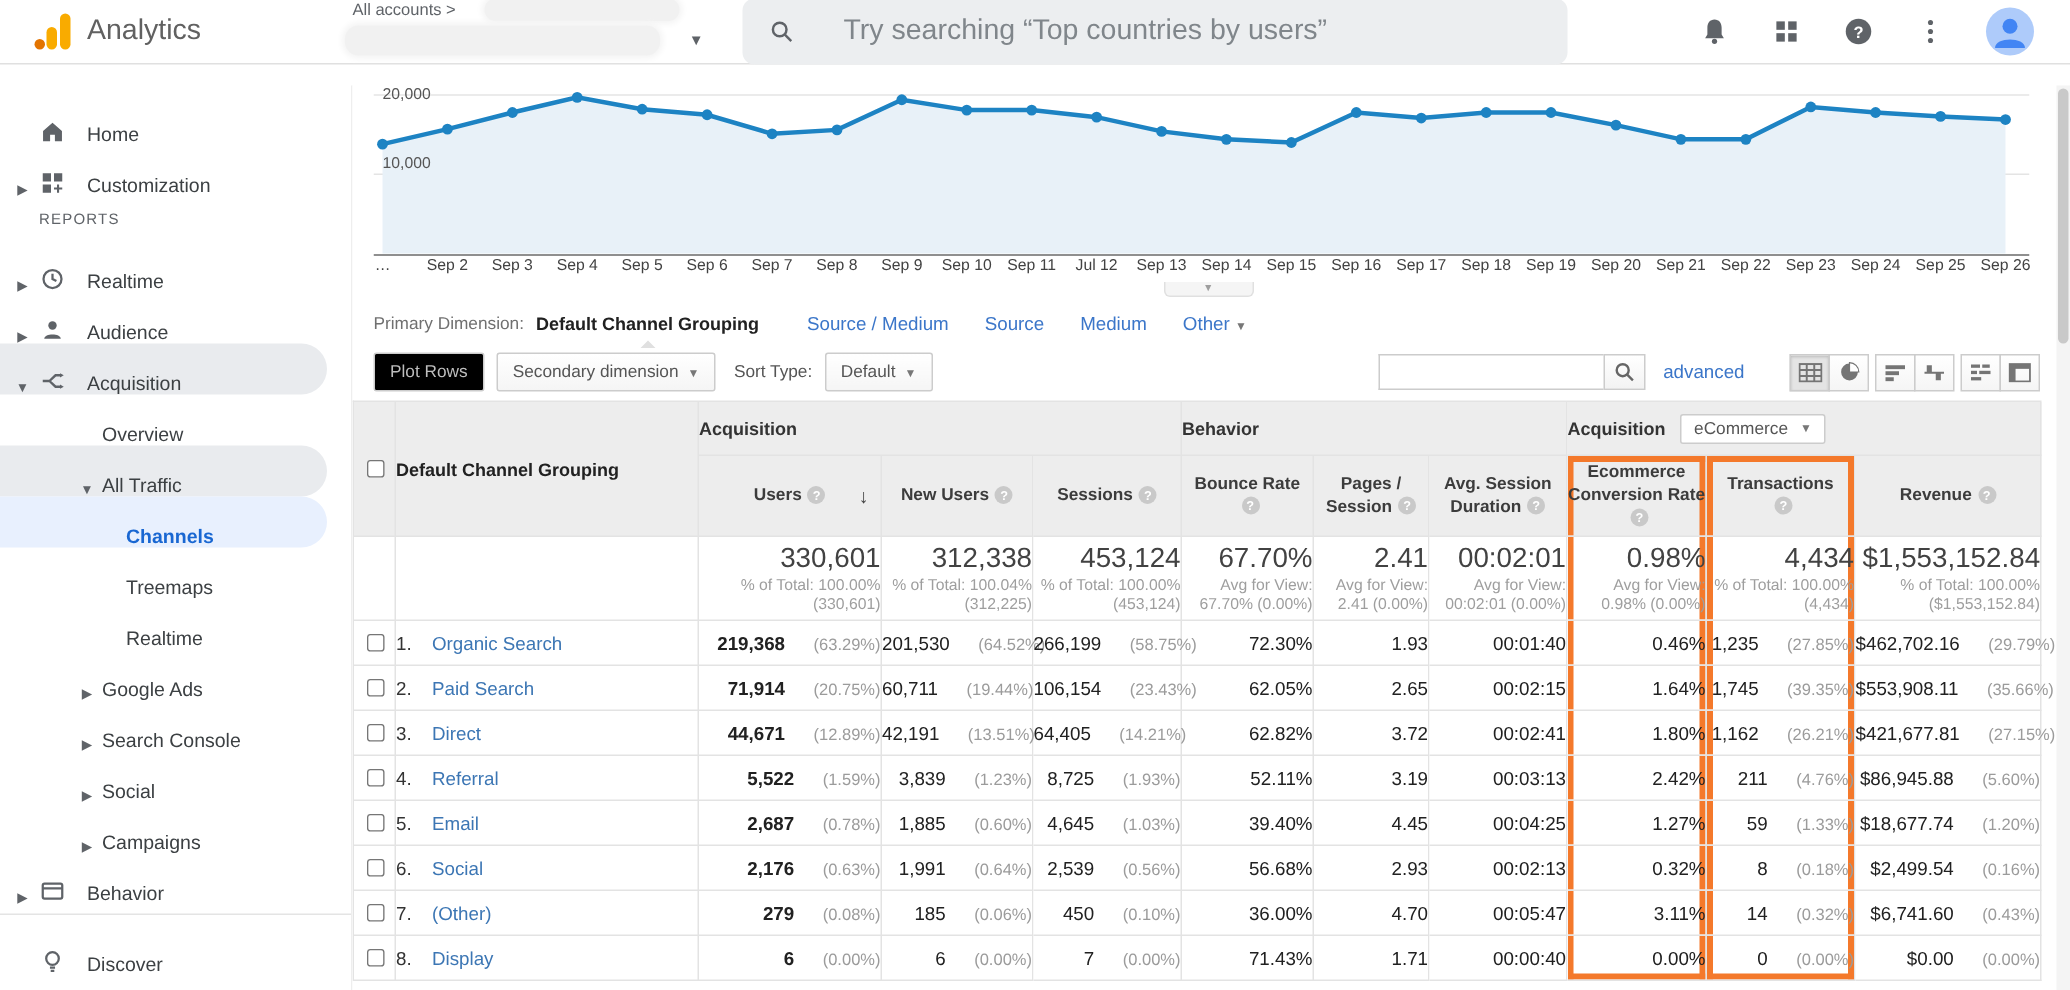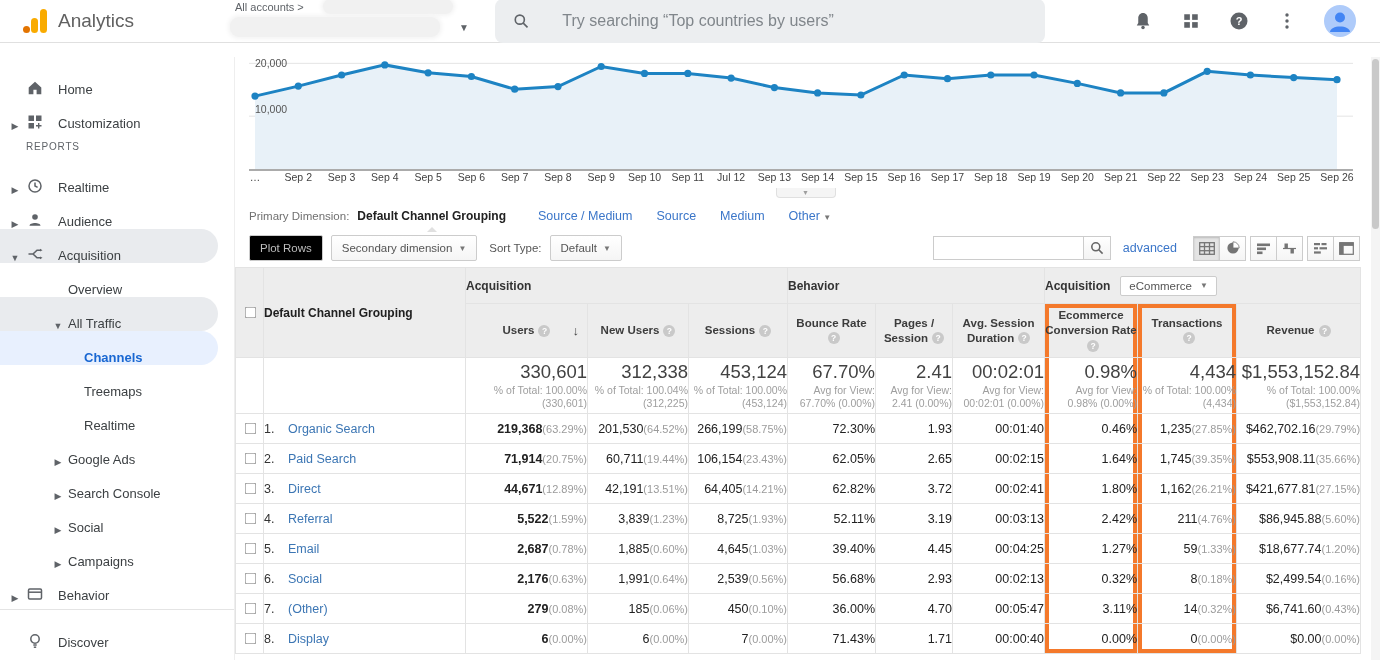--- a/index.html
+++ b/index.html
@@ -20,21 +20,21 @@
   .ga-logo .bar-t{position:absolute;left:18px;bottom:1px;width:7px;height:24px;border-radius:3.5px;background:#f9ab00;}
   .product-name{font-size:19px;color:#616161;}
   .crumb-area{width:230px;position:relative;height:46px;}
   .crumb-top{font-size:11px;color:var(--gray);position:absolute;left:0;top:3px;white-space:nowrap;}
   .redact{background:#f1f1f1;border-radius:9px;box-shadow:0 0 4px 2px #f4f4f4;}
   .redact.r1{position:absolute;left:88px;top:1px;width:130px;height:15px;}
   .redact.r2{position:absolute;left:-5px;top:19px;width:210px;height:20px;}
   .crumb-caret{position:absolute;right:-4px;top:24px;color:#5f6368;font-size:10px;}
   .search-bar{margin-left:30px;width:550px;height:44px;background:#eceef0;border-radius:8px;
     display:flex;align-items:center;padding:0 18px;}
-  .search-bar input{border:none;background:transparent;outline:none;font-size:16px;color:#444;
+  .search-bar input{border:none;background:transparent;outline:none;font-size:19px;color:#444;
     width:100%;margin-left:31px;font-family:"Liberation Sans",sans-serif;}
   .search-bar input::placeholder{color:#80868b;}
   .hdr-right{margin-left:auto;display:flex;align-items:center;gap:26px;padding-right:24px;}
   .hicon{width:22px;height:22px;display:flex;align-items:center;justify-content:center;cursor:pointer;}
   .avatar{width:32px;height:32px;border-radius:50%;background:#aecbfa;display:flex;align-items:center;justify-content:center;}
   
   #sidebar{position:absolute;left:0;top:57px;width:235px;bottom:0;background:#fff;
     border-right:1px solid #eee;padding-top:6px;overflow:hidden;}
   .sb-item{position:relative;height:34px;display:flex;align-items:flex-end;font-size:13px;
     color:#3c4043;cursor:pointer;margin-right:16px;border-radius:0 17px 17px 0;}
@@ -75,21 +75,21 @@
     font-family:"Liberation Sans",sans-serif;}
   .tb-btn.disabled{color:#bdbdbd;background:#000000;cursor:default;}
   .tb-btn .dd{font-size:8px;color:#777;}
   .tb-label{font-size:11.5px;color:#555;margin-left:4px;}
   .tb-right{margin-left:auto;display:flex;align-items:center;}
   .tb-search{display:flex;align-items:center;}
   .tb-search input{width:150px;height:24px;border:1px solid #ccc;border-right:none;padding:0 6px;
     font-size:12px;outline:none;font-family:"Liberation Sans",sans-serif;}
   .tb-search .mag-btn{width:28px;height:24px;border:1px solid #ccc;background:linear-gradient(#fff,#f3f3f3);
     display:flex;align-items:center;justify-content:center;cursor:pointer;}
-  .adv-link{color:var(--blue);font-size:12.5px;margin:0 8px 0 12px;text-decoration:none;cursor:pointer;}
+  .adv-link{color:var(--blue);font-size:12.5px;margin:0 22px 0 12px;text-decoration:none;cursor:pointer;}
   .view-group{display:flex;margin-left:4px;}
   .view-btn{width:27px;height:25px;border:1px solid #ccc;background:linear-gradient(#fff,#f5f5f5);
     display:flex;align-items:center;justify-content:center;cursor:pointer;margin-left:-1px;}
   .view-btn.first{margin-left:4px;}
   .view-btn.active{background:#e4e4e4;box-shadow:inset 0 1px 2px rgba(0,0,0,.18);}
   
   #report-table{border-collapse:separate;border-spacing:0;table-layout:fixed;width:1125px;
     margin-top:2px;font-size:12.5px;border-top:1px solid var(--border);border-left:1px solid var(--border);}
   #report-table th,#report-table td{border-right:1px solid var(--border);border-bottom:1px solid var(--border);
     padding:0;vertical-align:middle;}
@@ -110,21 +110,21 @@
   tr.data-row td{height:30px;background:#fff;}
   tr.data-row:nth-child(odd) td{background:#fff;}
   td.cb-cell,th.cbh{text-align:center;}
   td.cb-cell input,th.cbh input{transform:scale(.9);accent-color:#fff;}
   td.ch-cell{padding-left:14px;}
   .rnum{display:inline-block;width:24px;color:#333;}
   .chl{color:var(--linkblue);text-decoration:none;cursor:pointer;}
   td.num{text-align:right;padding-right:10px;white-space:nowrap;}
   td.num .val{color:#212121;}
   td.num .val.b{font-weight:700;}
-  .pct{color:#9b9b9b;font-size:11px;margin-left:0;}
+  .pct{color:#9b9b9b;font-size:11px;margin-left:19px;}
   
   .hl{box-shadow:inset 4px 0 0 var(--orange), inset -4px 0 0 var(--orange);}
   .hl-top{box-shadow:inset 4px 0 0 var(--orange), inset -4px 0 0 var(--orange), inset 0 4px 0 var(--orange);}
   .hl-bot{box-shadow:inset 4px 0 0 var(--orange), inset -4px 0 0 var(--orange), inset 0 -4px 0 var(--orange);}
   
   #v-scrollbar{position:absolute;right:0;top:57px;bottom:0;width:9px;background:#f4f4f4;}
   #v-scrollbar .thumb{position:absolute;top:2px;right:1px;width:7px;height:170px;background:#c9c9c9;border-radius:4px;}
 </style>
 </head>
 <body>

